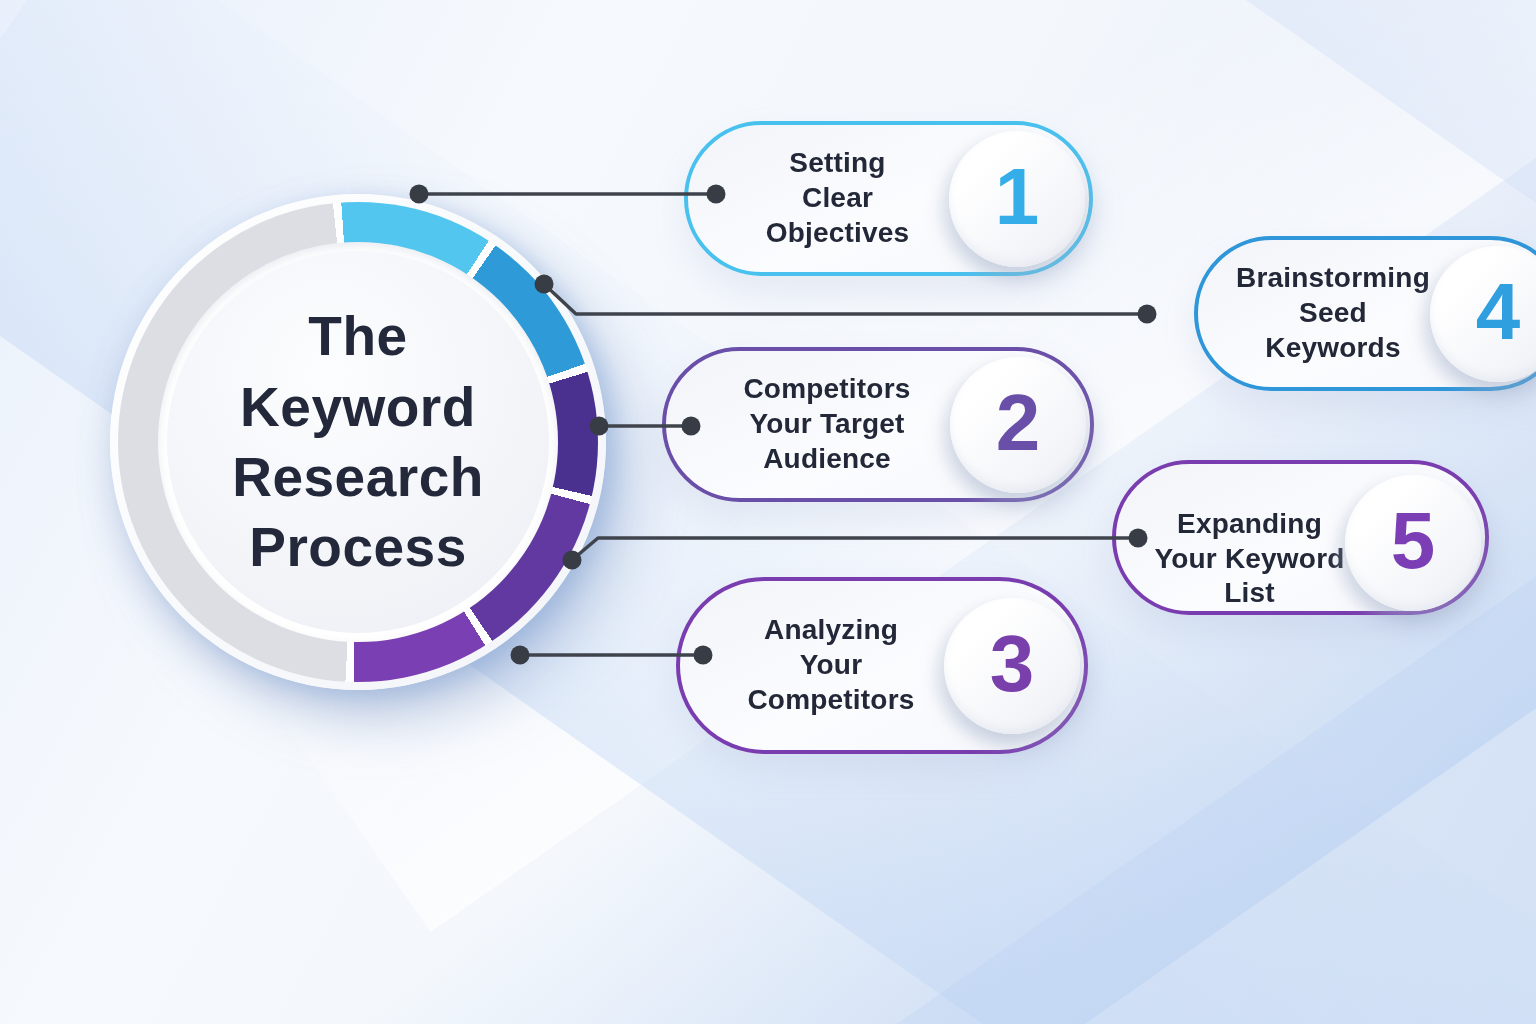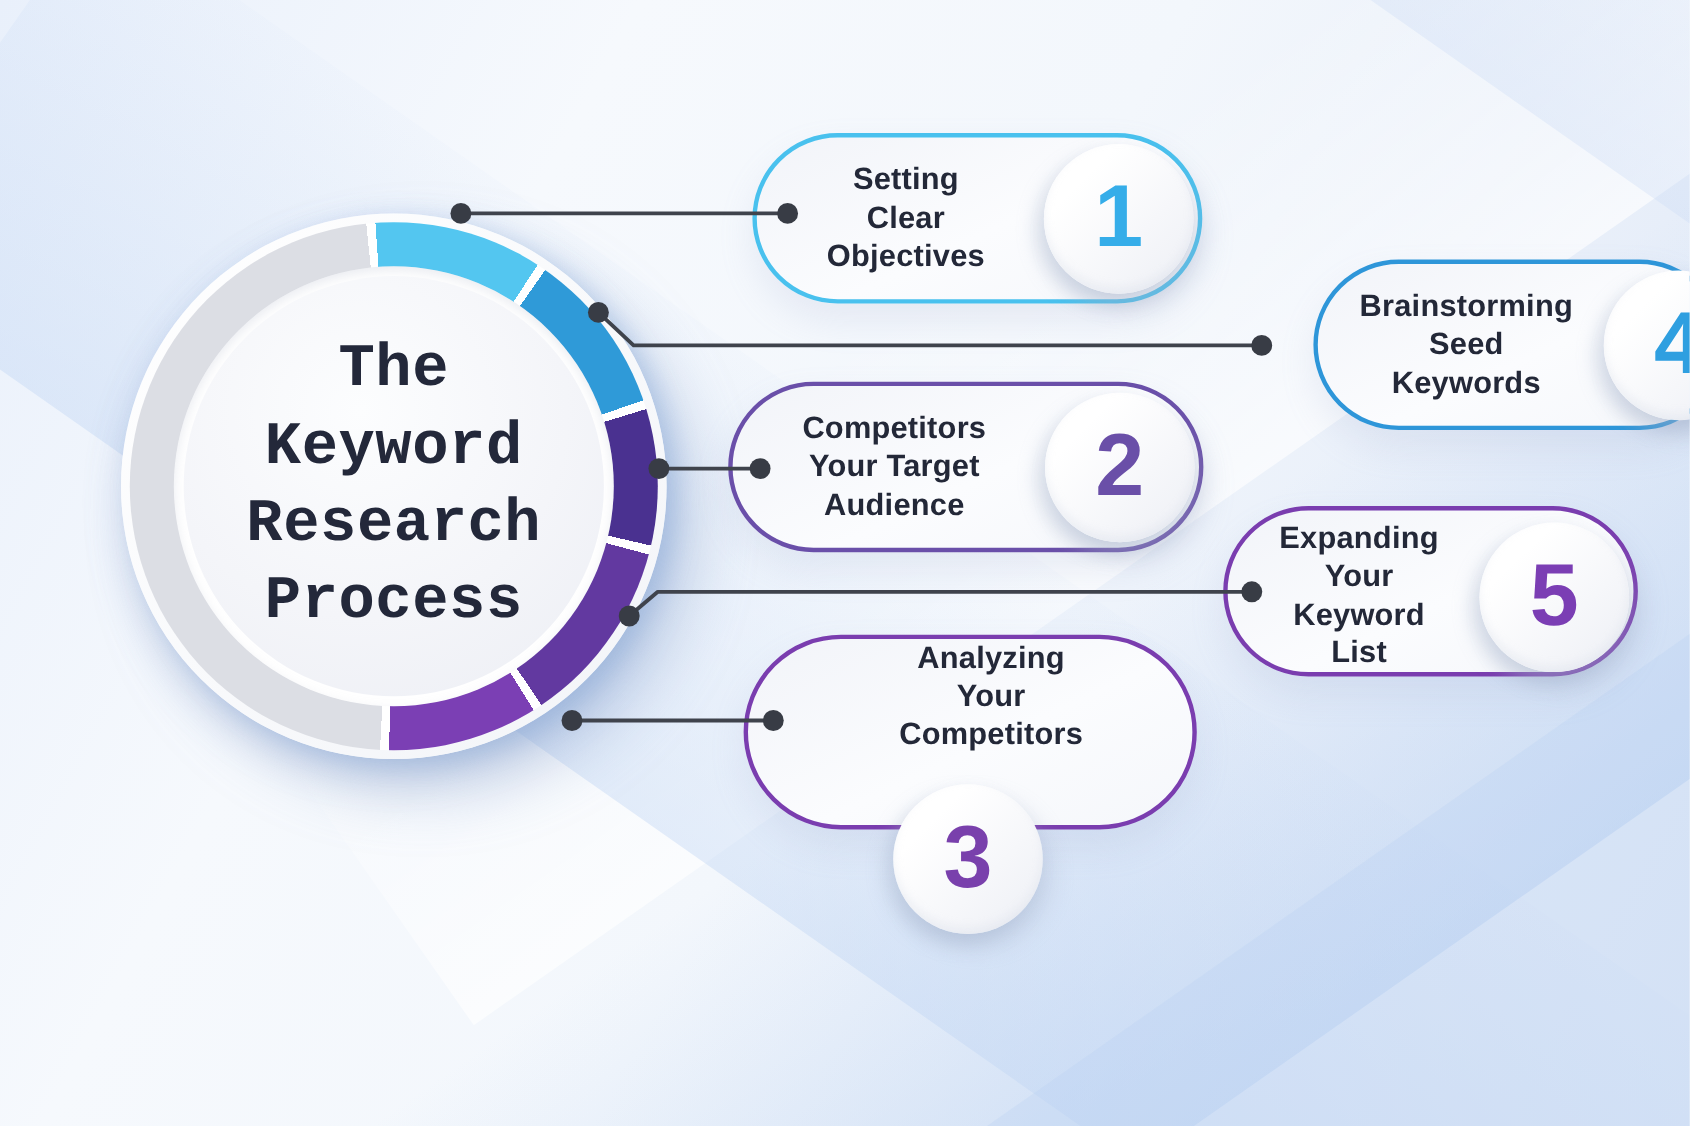--- a/index.html
+++ b/index.html
@@ -11,49 +11,49 @@
   .stage{position:absolute;inset:0;overflow:hidden;}
   
   .bg-band{position:absolute;pointer-events:none;}
   .band-1{width:2600px;height:430px;left:-420px;top:690px;transform:rotate(-35deg);background:linear-gradient(to bottom,rgba(176,203,240,0.00),rgba(176,203,240,0.45));}
   .band-2{width:2600px;height:400px;left:-260px;top:620px;transform:rotate(35deg);background:linear-gradient(to bottom,rgba(190,212,243,0.05),rgba(190,212,243,0.40));}
   .band-3{width:2200px;height:320px;left:140px;top:10px;transform:rotate(-35deg);background:linear-gradient(to bottom,rgba(255,255,255,0.0),rgba(255,255,255,0.65));}
   .band-4{width:1700px;height:280px;left:640px;top:-140px;transform:rotate(35deg);background:linear-gradient(to bottom,rgba(203,219,245,0.05),rgba(203,219,245,0.35));}
   .band-5{width:1700px;height:900px;left:560px;bottom:-640px;transform:rotate(-35deg);background:rgba(186,209,242,0.30);}
 
   
-  .hub{position:absolute;left:110px;top:194px;width:496px;height:496px;font-family:Liberation Mono, monospace;}
+  .hub{position:absolute;left:110px;top:194px;width:496px;height:496px;}
   .hub-shell{position:absolute;inset:0;border-radius:50%;background:linear-gradient(135deg,#ffffff 0%,#f2f4f8 100%);
     box-shadow:26px 30px 55px rgba(130,155,200,0.40),0 14px 34px rgba(130,155,200,0.28),10px 6px 18px rgba(150,190,235,0.35);}
   .hub-ring{position:absolute;inset:8px;border-radius:50%;}
   .hub-gap{position:absolute;inset:48px;border-radius:50%;background:#ffffff;box-shadow:inset 0 4px 10px rgba(170,180,200,0.25);}
   .hub-core{position:absolute;inset:57px;border-radius:50%;
     background:radial-gradient(circle at 42% 32%,#fcfdfe 0%,#f4f5f9 55%,#eceef4 100%);
     display:flex;align-items:center;justify-content:center;}
   .hub-title{white-space:pre-line;text-align:center;font-size:55px;line-height:1.28;font-weight:800;
     color:#23283a;letter-spacing:0.5px;}
 
   
   .pill{position:absolute;border-radius:999px;border:4.5px solid var(--accent,#888);
     background:linear-gradient(155deg,#f2f4f9 0%,#fbfcfe 55%,#f5f7fb 100%);
     box-shadow:0 16px 32px rgba(148,163,196,0.16);
-    display:flex;align-items:center;box-sizing:border-box;gap:28px;}
+    display:flex;align-items:center;box-sizing:border-box;}
   .pill-label{flex:1;text-align:center;padding-left:38px;white-space:pre-line;
     font-size:28px;line-height:1.24;font-weight:700;color:#232838;letter-spacing:0.2px;}
   .pill-num{flex:none;width:136px;height:136px;margin-right:4px;border-radius:50%;
     background:linear-gradient(135deg,#ffffff 25%,#edeff5 100%);
     box-shadow:-8px 9px 16px rgba(158,172,198,0.35),8px 12px 20px rgba(158,172,198,0.30),inset 0 -5px 9px rgba(205,212,228,0.28);
     display:flex;align-items:center;justify-content:center;}
   .pill-num-text{font-size:80px;font-weight:800;color:var(--num-color,#555);transform:translateY(-2px);}
 
   .pill-1{left:684px;top:121px;width:409px;height:155px;}
   .pill-4{left:1194px;top:236px;width:374px;height:155px;}
   .pill-2{left:662px;top:347px;width:432px;height:155px;}
   .pill-5{left:1112px;top:460px;width:377px;height:155px;align-items:flex-end;}
-  .pill-3{left:676px;top:577px;width:412px;height:177px;flex-direction:column;}
+  .pill-3{left:676px;top:577px;width:412px;height:177px;}
 
   #connector-svg{position:absolute;inset:0;pointer-events:none;}
 </style>
 </head>
 <body>
 
 <div class="stage">
   <div class="bg-band band-3"></div>
   <div class="bg-band band-4"></div>
   <div class="bg-band band-1"></div>

